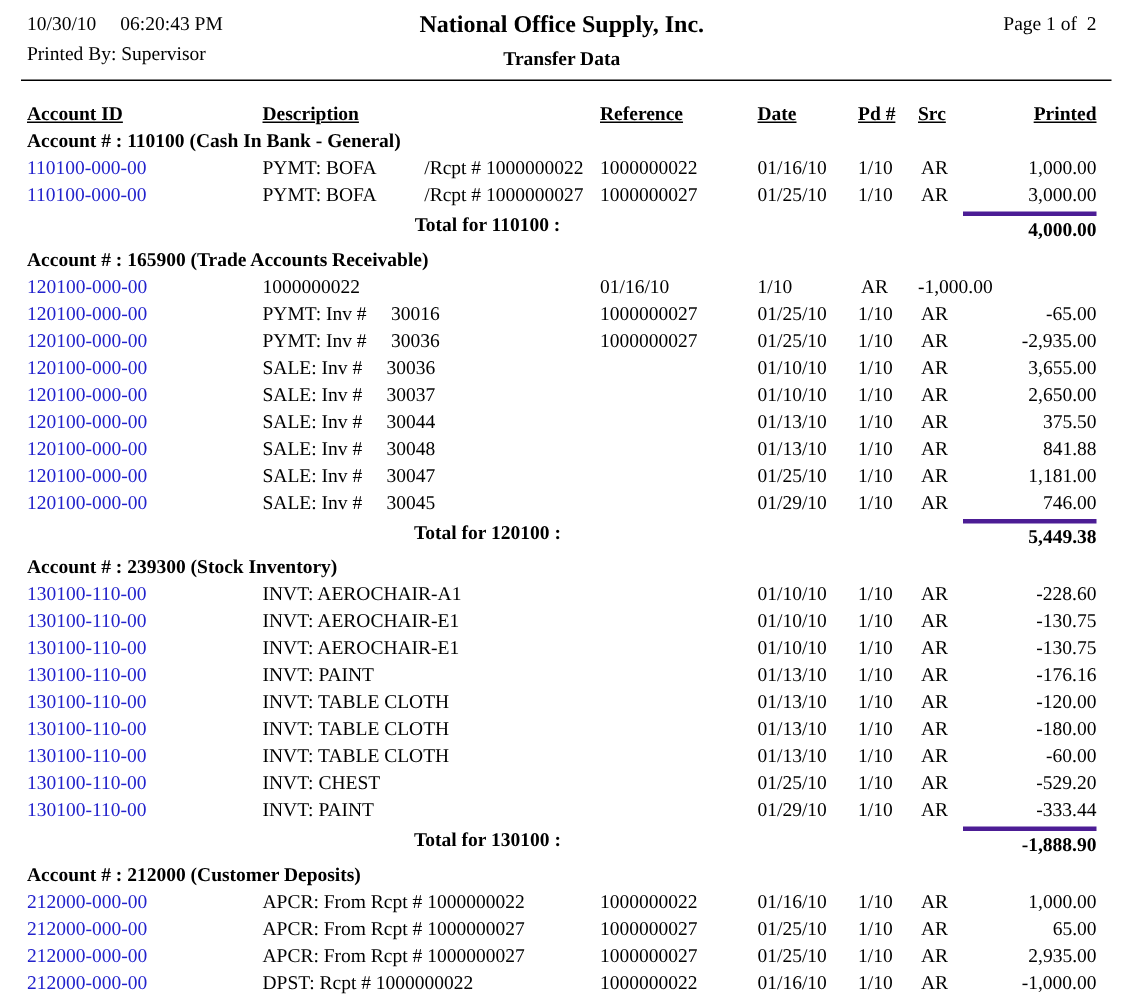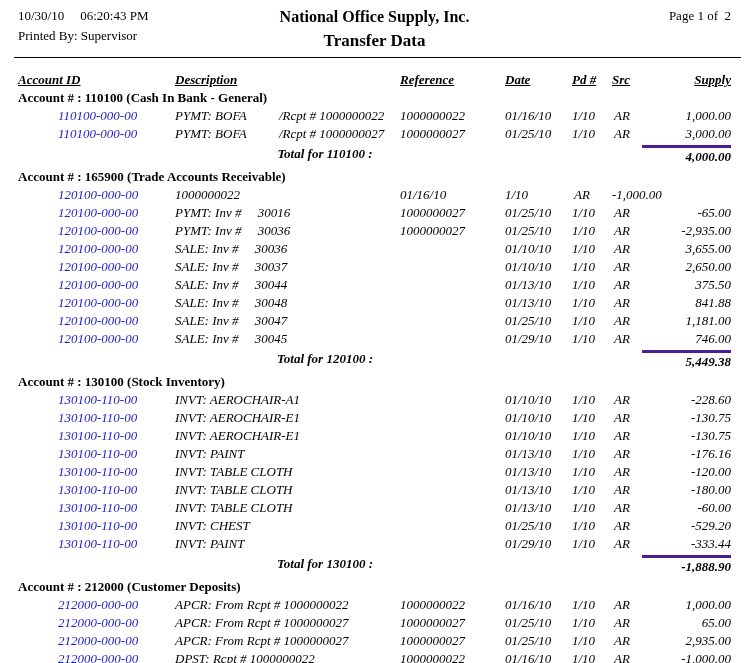--- a/index.html
+++ b/index.html
@@ -11,40 +11,39 @@
     font-size: 13px; color: #000;
   }
   .page { width: 756px; height: 663px; padding: 8px 25px 0 18px; }
 
   
   .hdr { display: grid; grid-template-columns: 1fr auto 1fr; align-items: start; }
   .hdr-left .line1 { display: flex; gap: 16px; }
   .hdr-left .printed-by { margin-top: 4px; }
   .hdr-center { text-align: center; }
   .company { font-weight: bold; font-size: 16px; }
-  .report-title { font-weight: bold; font-size: 17px; margin-top: 5px; }
+  .report-title { font-weight: bold; font-size: 13px; margin-top: 5px; }
   .hdr-right { text-align: right; white-space: pre; }
   .rule { border-bottom: 1px solid #000; margin-top: 6px; margin-left: -4px; margin-right: -10px; }
 
   
   .row, .colhead {
     display: grid;
     grid-template-columns: 157px 225px 105px 67px 40px 30px 89px;
     line-height: 18px;
-    font-style: italic;
   }
   .colhead { margin-top: 13px; font-weight: bold; }
   .colhead .cell { text-decoration: underline; }
   .col-amt { text-align: right; }
   .col-desc { white-space: pre; }
   .col-src { padding-left: 2px; }
 
   
   .section-heading { font-weight: bold; line-height: 18px; }
-  .row .col-id { color: var(--link-color); margin-left: 40px; }
+  .row .col-id { color: var(--link-color); }
   .total-row { margin-top: 2px; margin-bottom: 2px; }
   .total-label { grid-column: 1 / 7; text-align: center; padding-right: 10px; font-weight: bold; }
   .total-amt { font-weight: bold; border-top: 3px solid #4c1d95; }
 </style>
 </head>
 <body>
 
 <div class="page">
 
   <div class="hdr">
@@ -64,21 +63,21 @@
 
   <div class="rule"></div>
 
   <div class="colhead">
     <span class="cell">Account ID</span>
     <span class="cell">Description</span>
     <span class="cell">Reference</span>
     <span class="cell">Date</span>
     <span class="cell">Pd #</span>
     <span class="cell">Src</span>
-    <span class="cell col-amt">Supply</span>
+    <span class="cell col-amt">Printed</span>
   </div>
 
   <div id="report-body">
       <div class="section-heading">Account # : 110100 (Cash In Bank - General)</div>
       <div class="row">
         <span class="cell col-id">110100-000-00</span>
         <span class="cell col-desc">PYMT: BOFA          /Rcpt # 1000000022</span>
         <span class="cell col-ref">1000000022</span>
         <span class="cell col-date">01/16/10</span>
         <span class="cell col-pd">1/10</span>
@@ -176,21 +175,21 @@
         <span class="cell col-ref"></span>
         <span class="cell col-date">01/29/10</span>
         <span class="cell col-pd">1/10</span>
         <span class="cell col-src">AR</span>
         <span class="cell col-amt">746.00</span>
       </div>
       <div class="row total-row">
         <span class="cell total-label">Total for 120100 :</span>
         <span class="cell col-amt total-amt">5,449.38</span>
       </div>
-      <div class="section-heading">Account # : 130100 (Stock Inventory)</div>
+      <div class="section-heading">Account # : 239300 (Stock Inventory)</div>
       <div class="row">
         <span class="cell col-id">130100-110-00</span>
         <span class="cell col-desc">INVT: AEROCHAIR-A1</span>
         <span class="cell col-ref"></span>
         <span class="cell col-date">01/10/10</span>
         <span class="cell col-pd">1/10</span>
         <span class="cell col-src">AR</span>
         <span class="cell col-amt">-228.60</span>
       </div>
       <div class="row">

